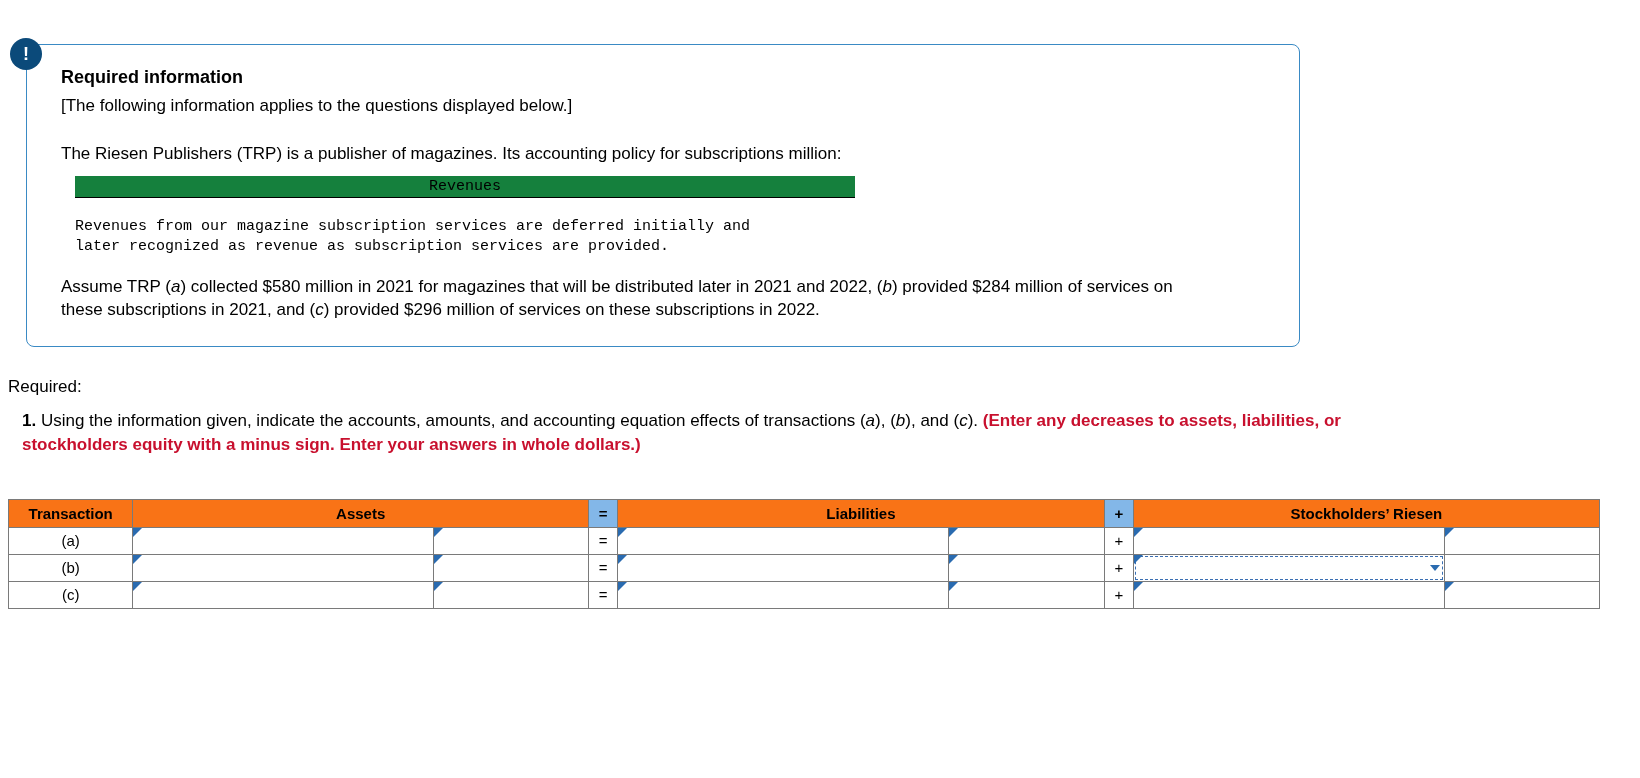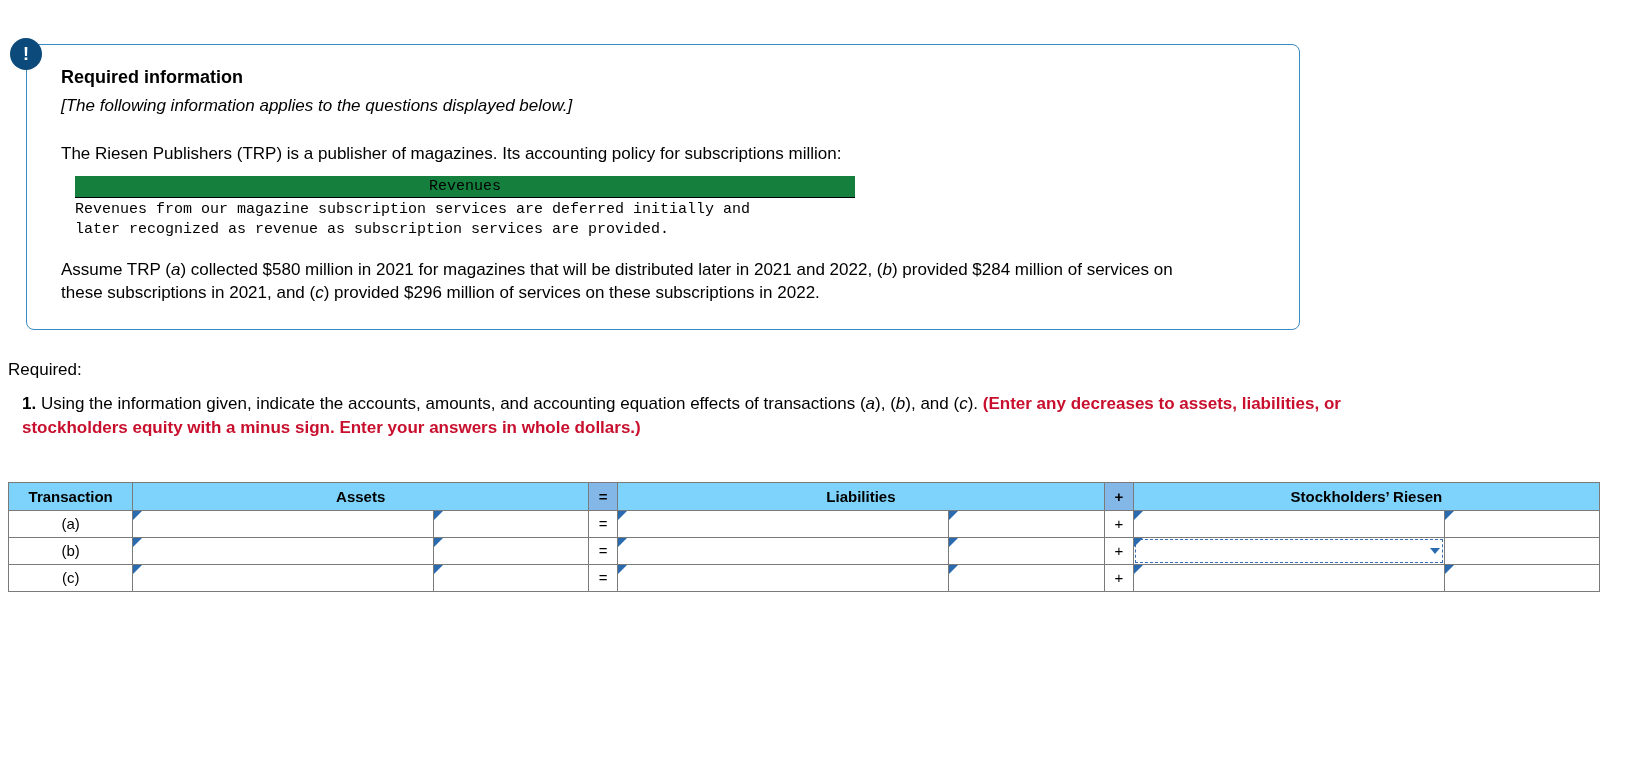--- a/index.html
+++ b/index.html
@@ -38,21 +38,20 @@
     padding: 22px 26px 24px 34px;
     position: relative;
   }
   .info-title {
     color: #000000;
     font-weight: 700;
     font-size: 18px;
     margin-bottom: 8px;
   }
   .info-subtitle {
-    font-style: italic;
     font-size: 17px;
     margin-bottom: 28px;
   }
   .info-line {
     font-size: 17px;
     margin-bottom: 12px;
   }
   .policy-box {
     width: 780px;
     margin: 10px 0 16px 14px;
@@ -62,21 +61,21 @@
     border-bottom: 1px solid #000;
     font-family: "Courier New", monospace;
     font-size: 15px;
     text-align: center;
     padding: 2px 0;
   }
   .policy-body {
     font-family: "Courier New", monospace;
     font-size: 15px;
     white-space: pre-wrap;
-    padding-top: 2px;
+    padding-top: 19px;
     line-height: 1.35;
     border-bottom: 1px solid transparent;
   }
   .info-para {
     font-size: 17px;
     line-height: 1.4;
     max-width: 1120px;
   }
   .info-para .ital { font-style: italic; }
 
@@ -105,21 +104,21 @@
     width: 1592px;
     margin-left: 8px;
   }
   .eq-table th, .eq-table td {
     border: 1px solid #7a7a7a;
     font-size: 15px;
     padding: 0;
     vertical-align: middle;
   }
   .eq-table th {
-    background: #7dd3fc;
+    background: #f97316;
     font-weight: 700;
     text-align: center;
     height: 28px;
   }
   .eq-table .sym-col {
     width: 28px;
     text-align: center;
     font-weight: 400;
     background: #fff;
   }

